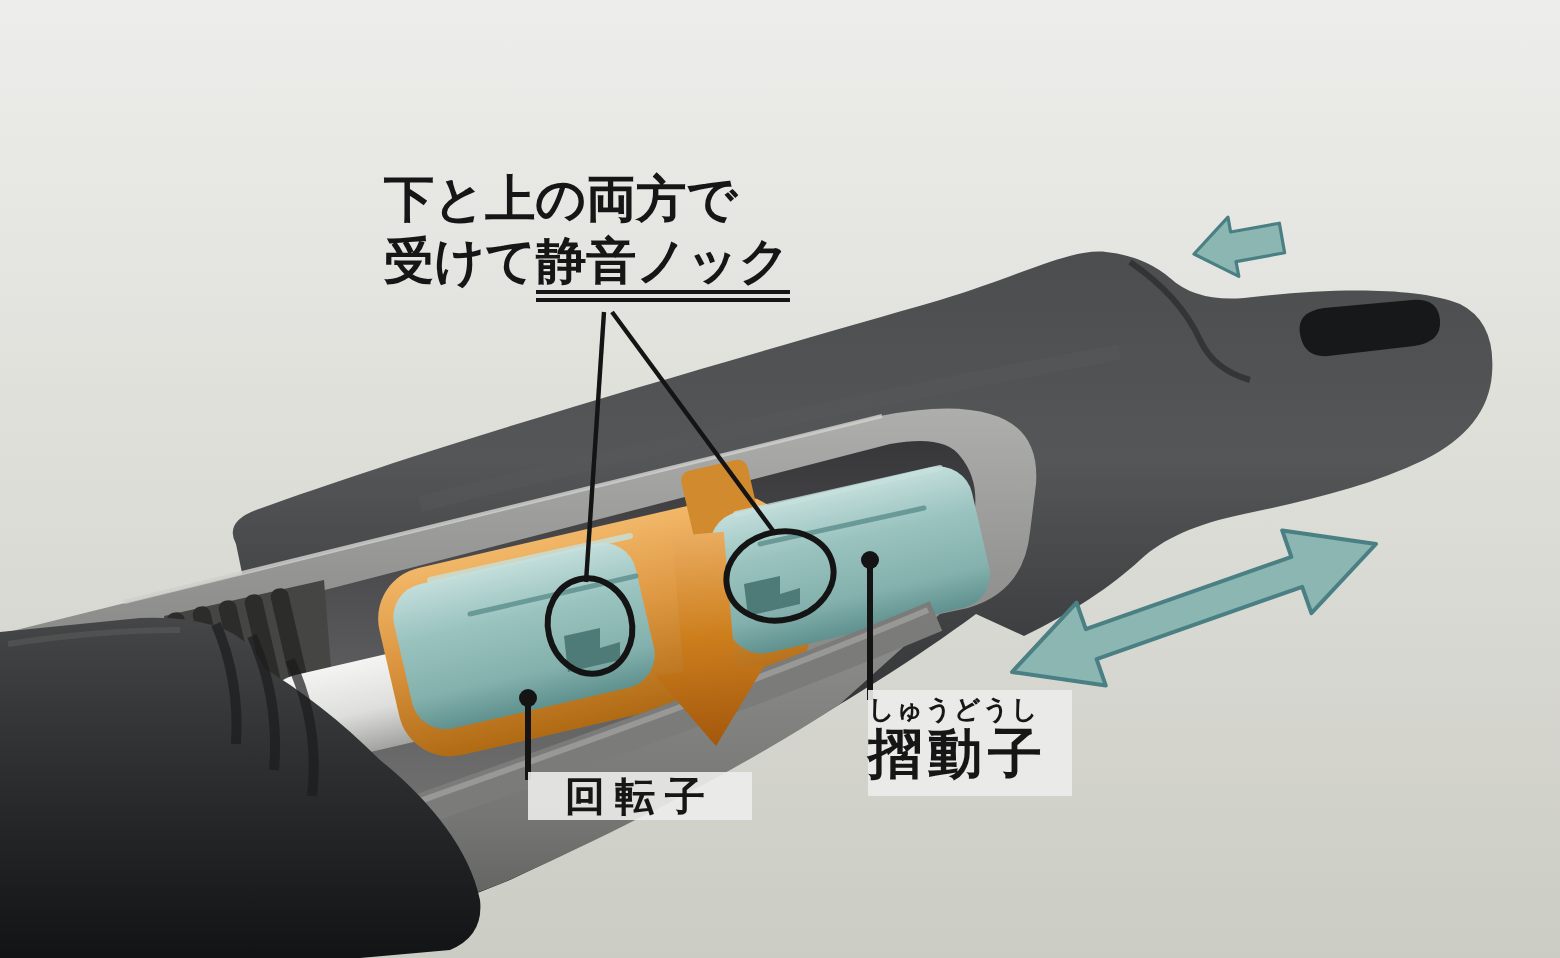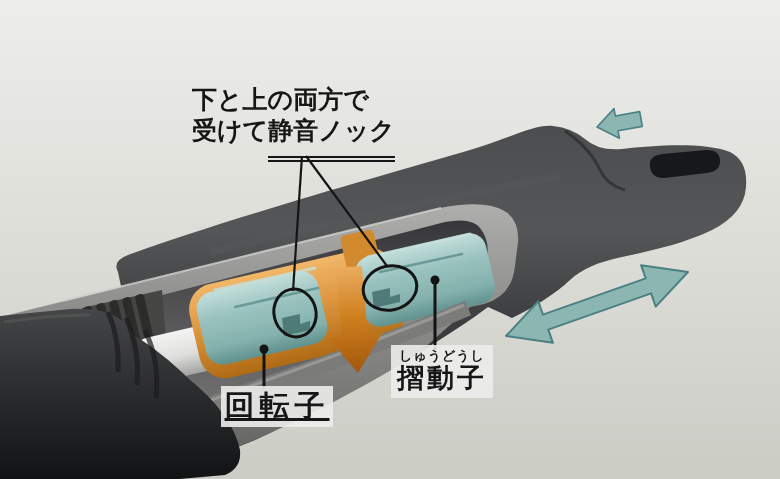--- a/index.html
+++ b/index.html
@@ -9,30 +9,30 @@
     -webkit-font-smoothing:antialiased;
   }
   .stage svg{position:absolute;left:0;top:0;}
   .callout{
     position:absolute;left:192px;top:84px;width:232px;
     text-align:left;font-size:25px;font-weight:bold;line-height:31px;
     color:var(--ink,#161616);letter-spacing:0px;white-space:nowrap;
   }
   .callout .ul{
     display:inline-block;border-bottom:6px double var(--ink,#161616);
-    padding-bottom:12px;line-height:26px;
+    padding-bottom:1px;line-height:26px;
   }
   .part-label{
     position:absolute;background:var(--label-bg,rgba(236,237,235,0.9));
-    color:var(--ink,#161616);font-weight:bold;text-align:center;
+    color:var(--ink,#161616);font-weight:bold;margin-left:43px;
   }
   .label-rotor{
-    left:221px;top:386px;width:112px;height:41px;
+    left:221px;top:386px;width:112px;height:24px;
     display:flex;align-items:center;justify-content:center;
-    font-size:30px;letter-spacing:5px;text-decoration:underline;
+    font-size:20px;letter-spacing:5px;
   }
   .label-slider{
     left:391px;top:345px;width:102px;padding:3px 0 5px 0;
   }
   .label-slider .furi{font-size:13px;letter-spacing:1px;line-height:15px;}
   .label-slider .main{font-size:27px;letter-spacing:3px;line-height:30px;}
 </style>
 </head>
 <body>
 

